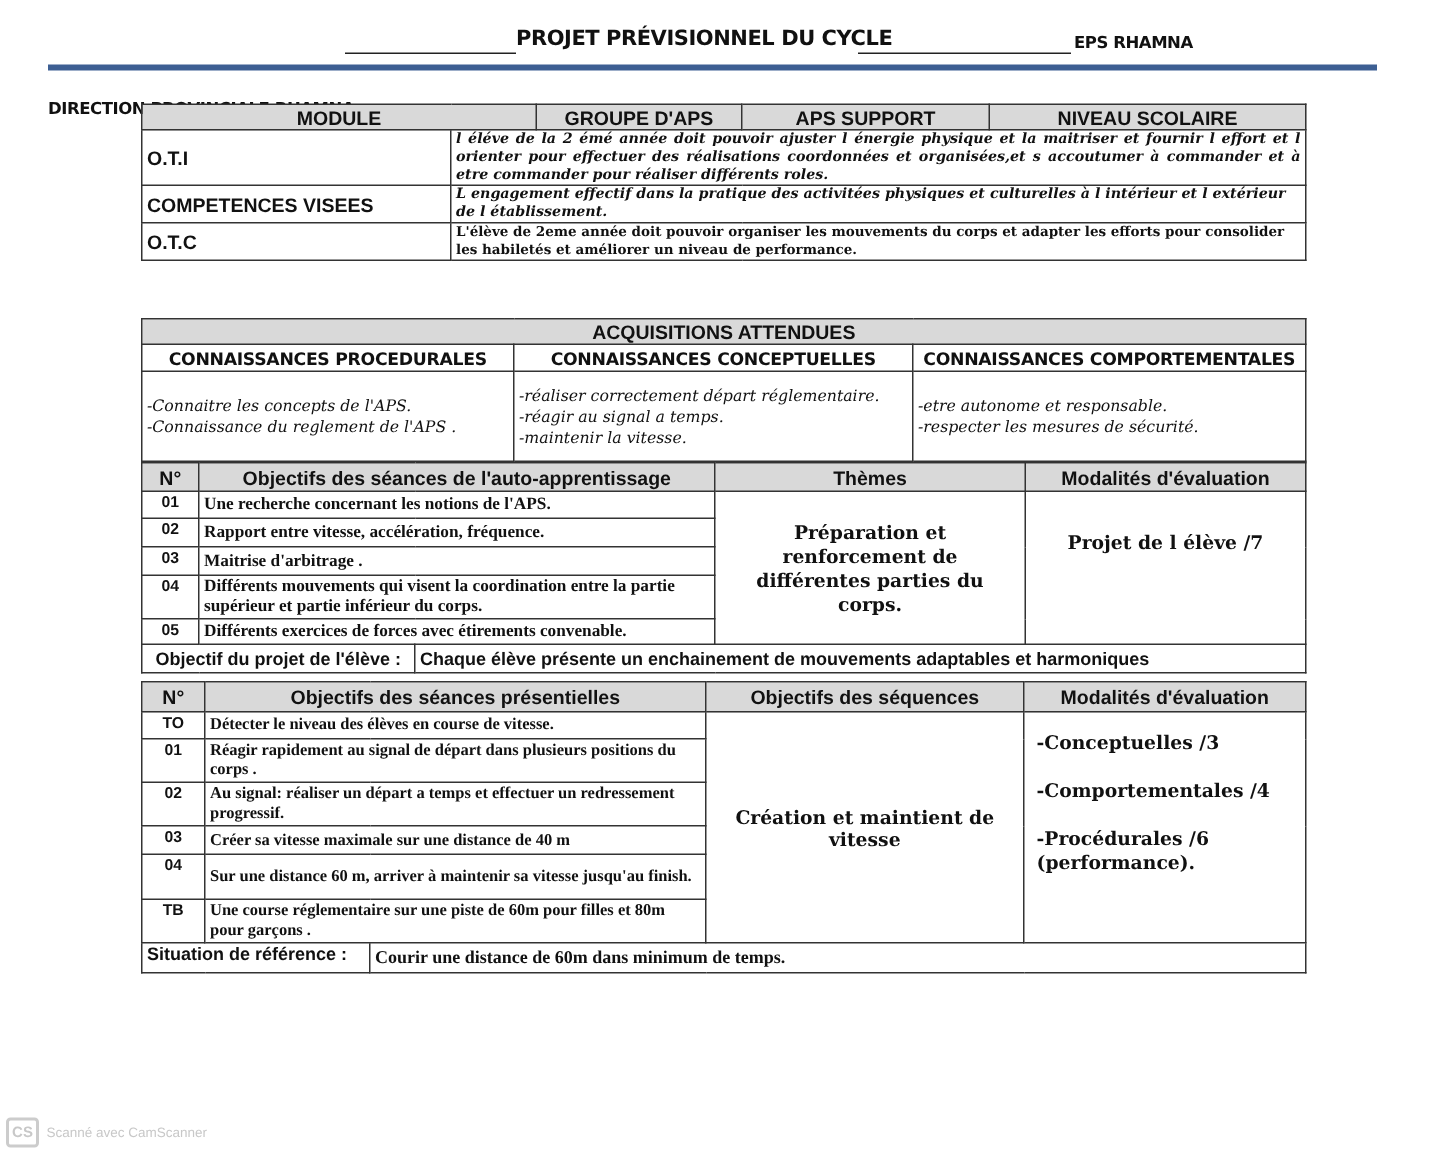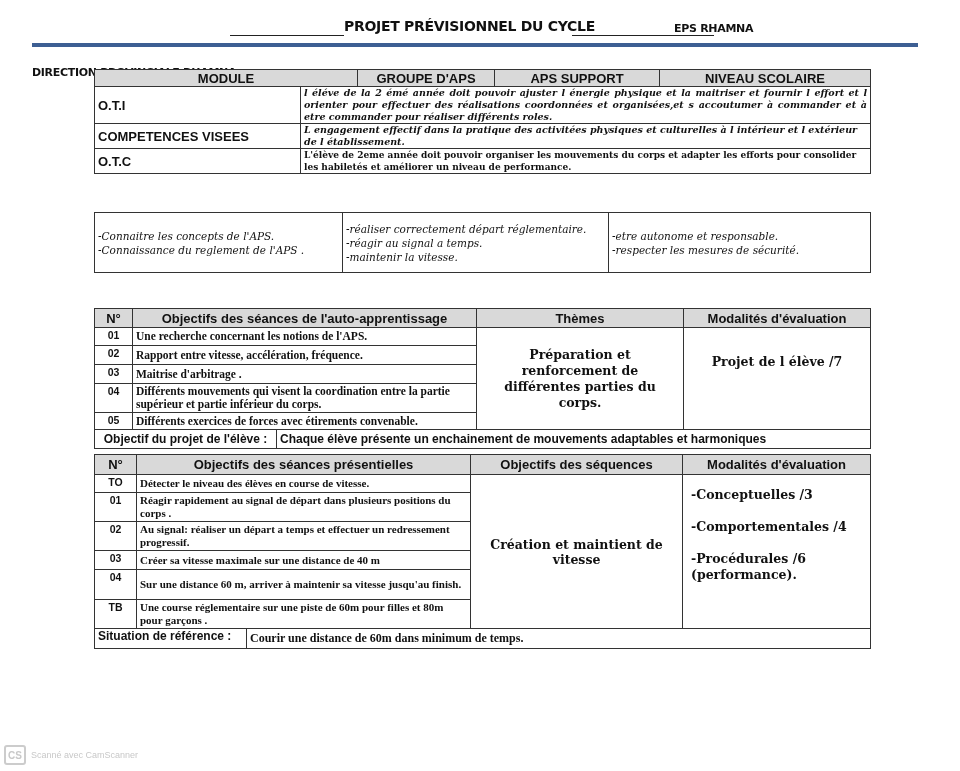--- a/index.html
+++ b/index.html
@@ -4,21 +4,21 @@
   <style>
     html, body { margin: 0; padding: 0; }
     body {
       width: 960px; height: 771px; background: #ffffff; position: relative; overflow: hidden;
       font-family: "Liberation Sans", sans-serif; color: #111;
     }
     .hdr { position: absolute; top: 18px; left: 32px; right: 40px; height: 20px; font-family: "DejaVu Sans", sans-serif; }
     .hdr span { position: absolute; top: 0; font-weight: bold; white-space: nowrap; }
     .hdr .left { left: 0; font-size: 11px; top: 4px; letter-spacing: -0.3px; margin-top: 44px; }
     .hdr .mid { left: 312px; font-size: 14px; top: 0; letter-spacing: -0.3px; }
-    .hdr .right { left: 642px; font-size: 11px; top: 4px; letter-spacing: -0.3px; }
+    .hdr .right { left: 684px; font-size: 11px; top: 4px; letter-spacing: -0.3px; }
     .hdr .line1 { position: absolute; left: 198px; width: 114px; top: 17px; border-bottom: 1px solid #222; }
     .hdr .line2 { position: absolute; left: 540px; width: 142px; top: 17px; border-bottom: 1px solid #222; }
     .blue-bar { position: absolute; top: 43px; left: 32px; width: 886px; height: 4px; background: #3d5f93; }
 
     table { border-collapse: collapse; position: absolute; left: 94px; width: 776px; table-layout: fixed; }
     td, th { border: 1px solid #333; padding: 0 3px; vertical-align: middle; }
     .gray { background: #d9d9d9; margin-top: 16px; }
     .hb { font-weight: bold; font-size: 13px; text-align: center; }
     .cal { font-family: "DejaVu Sans", sans-serif; font-weight: bold; font-size: 11.5px; text-align: center; letter-spacing: -0.2px; }
     .it { font-family: "DejaVu Serif", serif; font-style: italic; font-size: 9.5px; line-height: 12px; }
@@ -75,20 +75,28 @@
 </tbody>
   </table>
 
 <table id="t2">
   <colgroup>
       <col style="width:248px">
       <col style="width:266px">
       <col style="width:262px">
     </colgroup>
   <tbody>
+      <tr class="gray" style="height:17px">
+    <td colspan="3" class="hb">ACQUISITIONS ATTENDUES</td>
+  </tr>
+  <tr style="height:18px">
+    <td class="cal">CONNAISSANCES PROCEDURALES</td>
+    <td class="cal">CONNAISSANCES CONCEPTUELLES</td>
+    <td class="cal">CONNAISSANCES COMPORTEMENTALES</td>
+  </tr>
   <tr style="height:60px">
     <td class="it2">
       <div>-Connaitre les concepts de l'APS.</div>
       <div>-Connaissance du reglement de l'APS .</div>
     </td>
     <td class="it2">
       <div>-réaliser correctement départ réglementaire.</div>
       <div>-réagir au signal a temps.</div>
       <div>-maintenir la vitesse.</div>
     </td>

